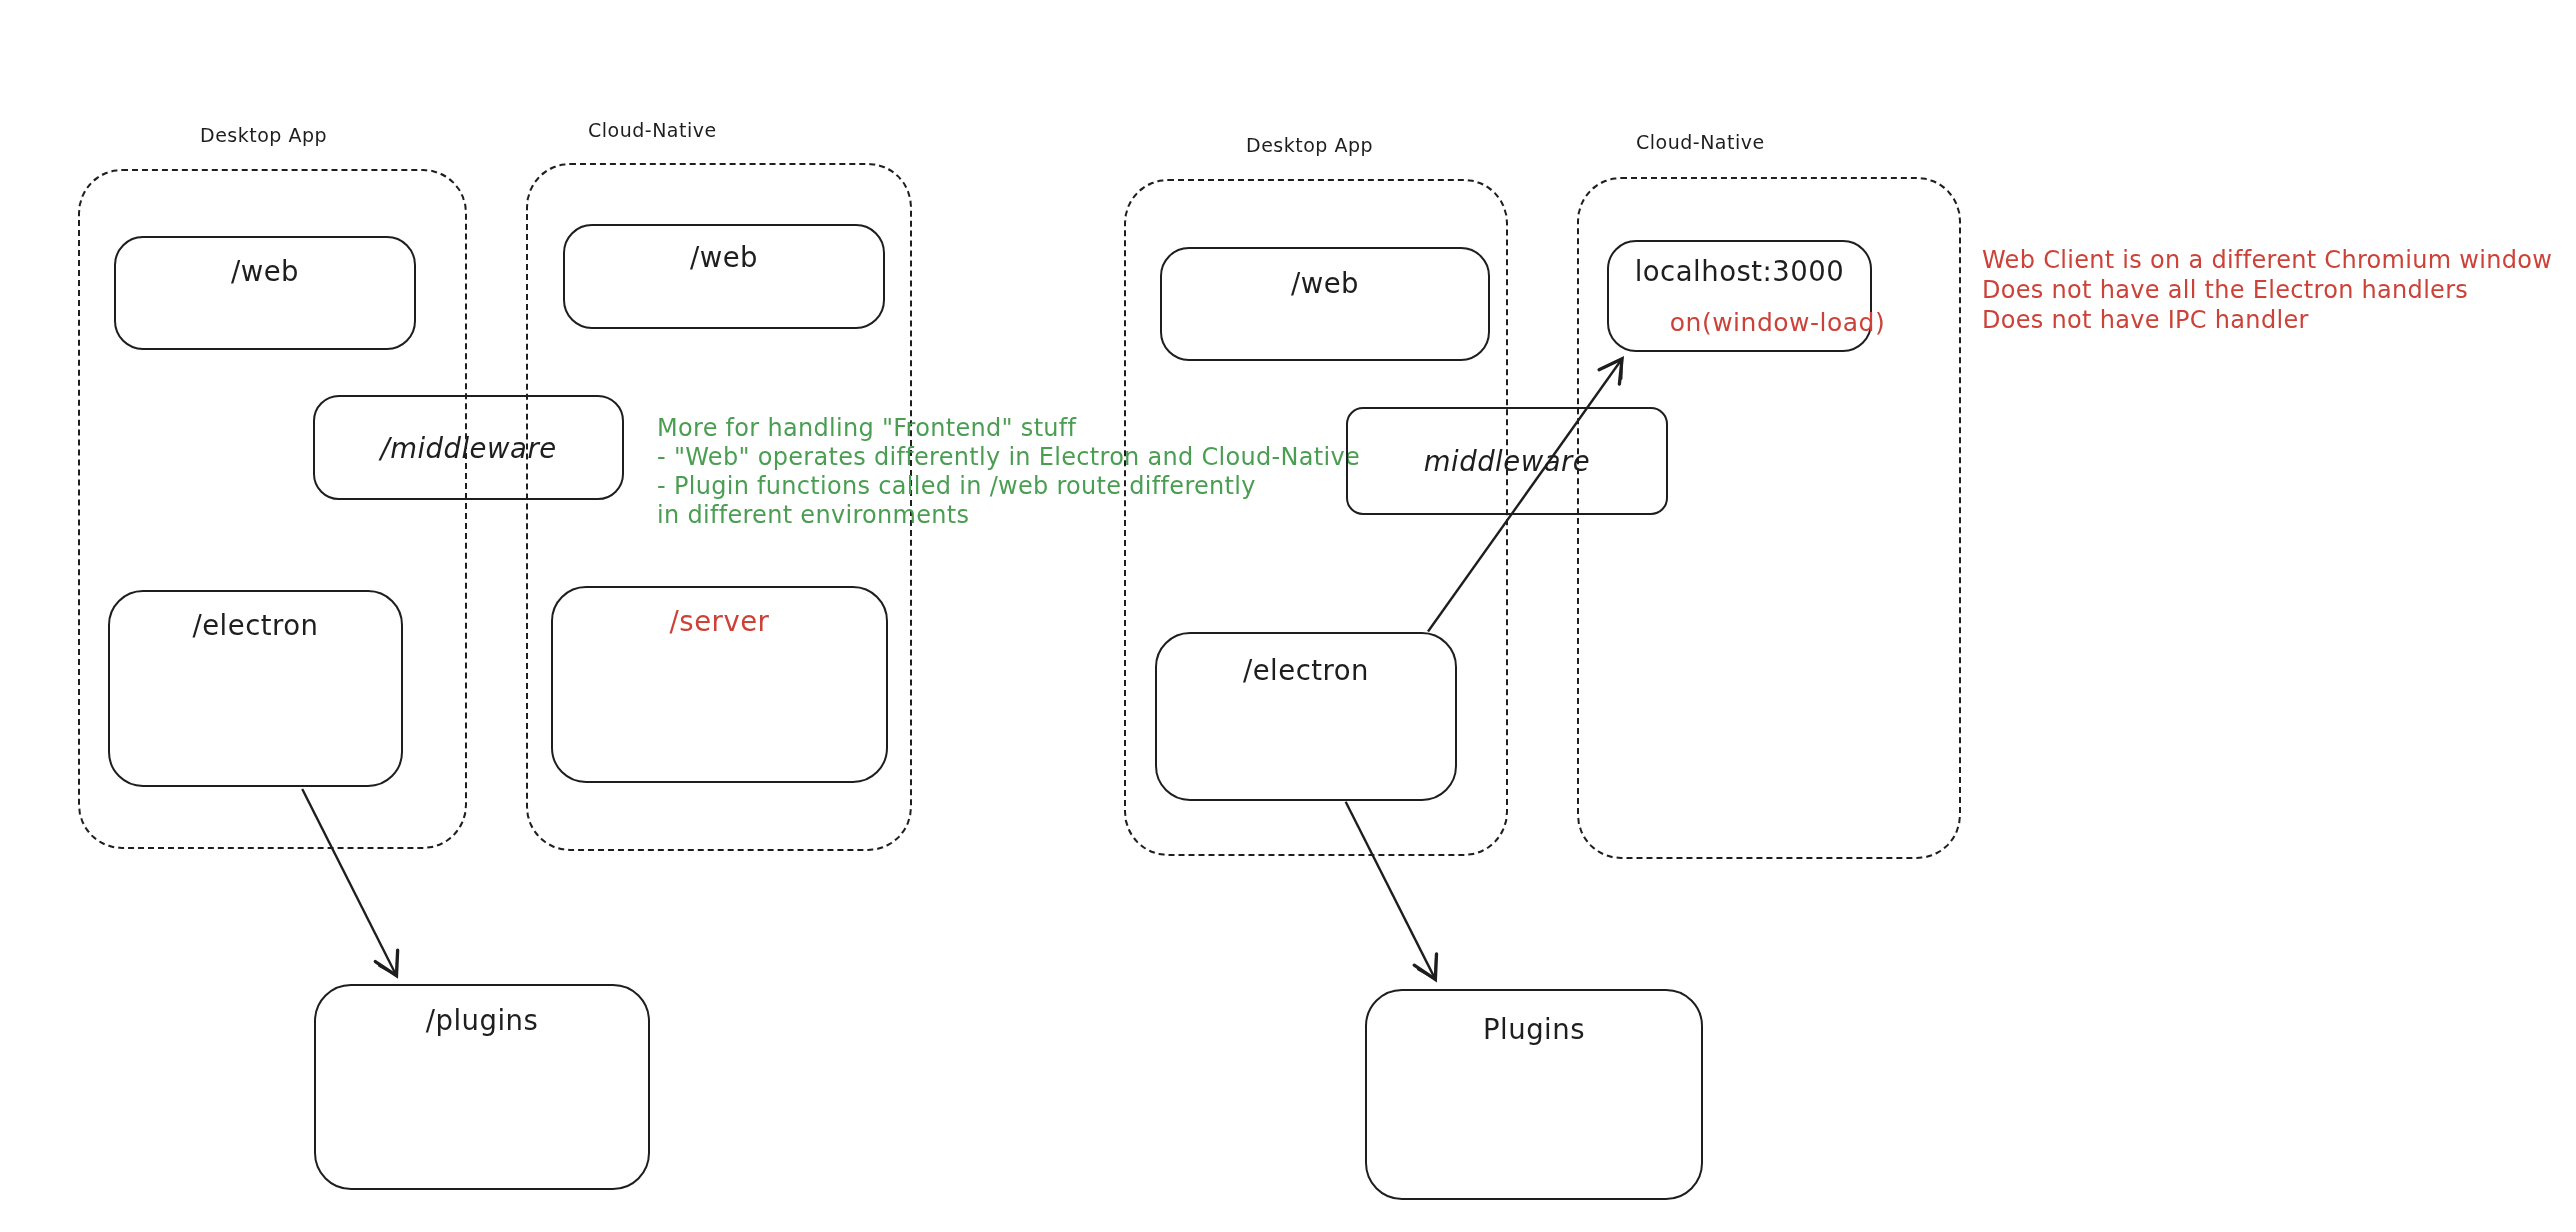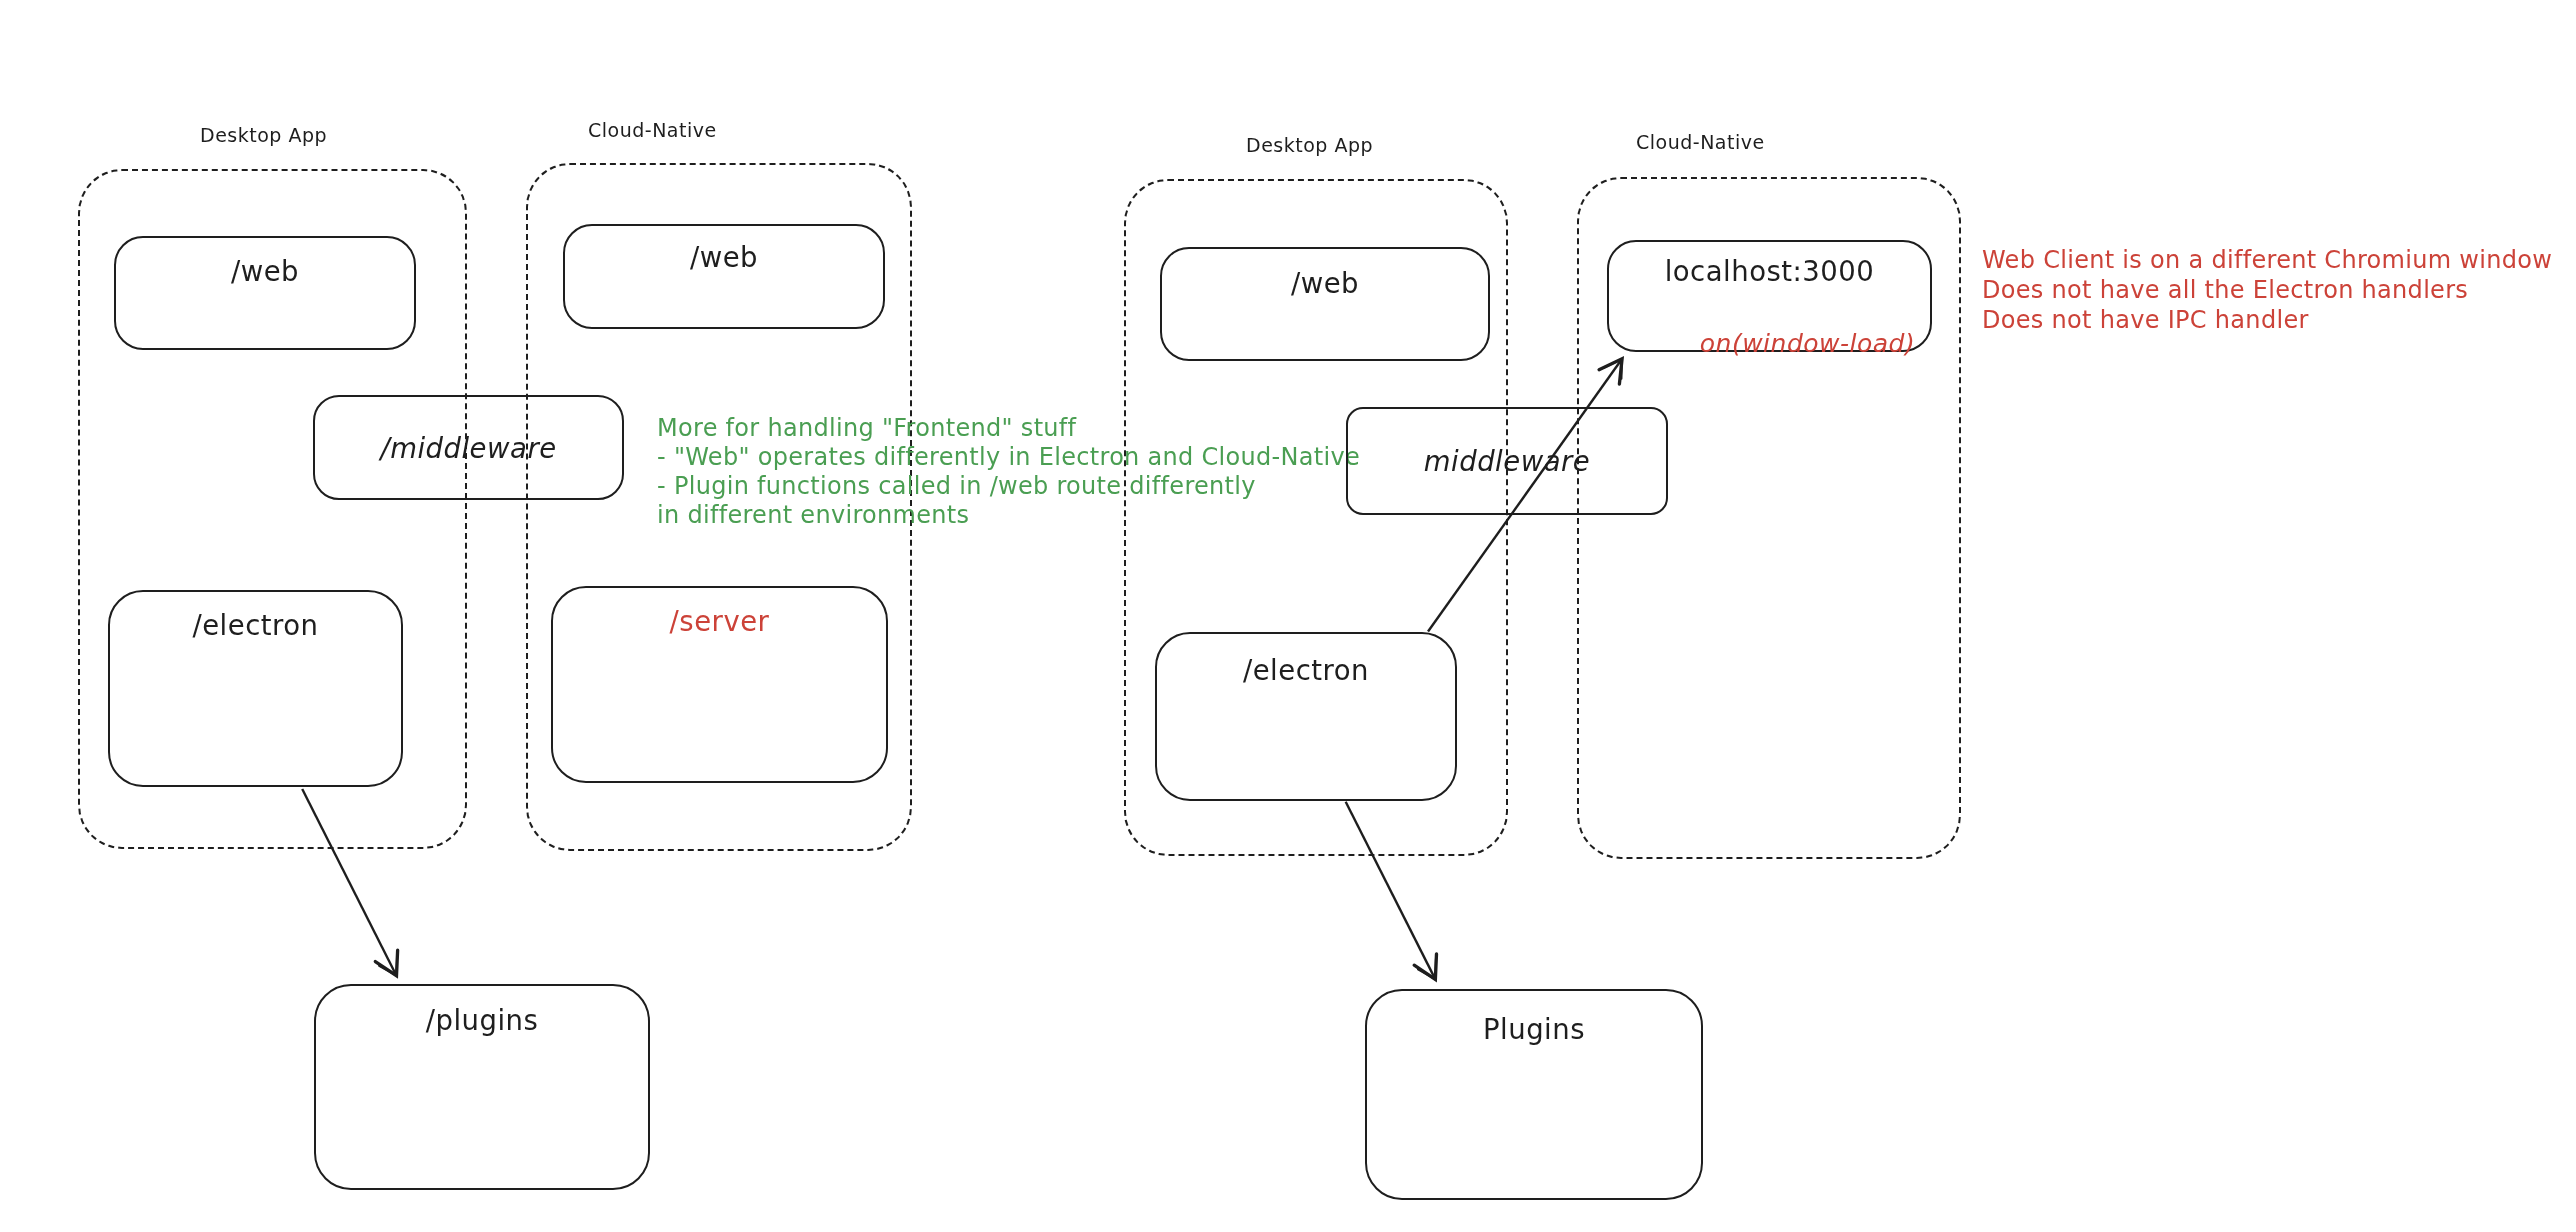--- a/index.html
+++ b/index.html
@@ -115,23 +115,23 @@
   </div>
 
   <div class="node center" style="left:1346px;top:407px;width:322px;height:108px;border-radius:17px;">
     <span class="lbl">middleware</span>
   </div>
 
   <div class="node" style="left:1155px;top:632px;width:302px;height:169px;padding-top:20px;border-radius:35px;">
     <span class="lbl">/electron</span>
   </div>
 
-  <div class="node" style="left:1607px;top:240px;width:325px;height:112px;padding-top:13px;gap:33px;">
+  <div class="node" style="left:1607px;top:240px;width:265px;height:112px;padding-top:13px;">
     <span class="lbl">localhost:3000</span>
-    <span class="lbl red-text" style="margin-top:9px;font-size:25px;transform:translateX(38px);font-style:italic;">on(window-load)</span>
+    <span class="lbl red-text" style="margin-top:21px;font-size:25px;transform:translateX(38px);">on(window-load)</span>
   </div>
 
   <div class="note red" style="left:1982px;top:245px;">
     <div>Web Client is on a different Chromium window</div>
     <div>Does not have all the Electron handlers</div>
     <div>Does not have IPC handler</div>
   </div>
 
   <div class="node" style="left:1365px;top:989px;width:338px;height:211px;padding-top:22px;border-radius:37px;">
     <span class="lbl">Plugins</span>

